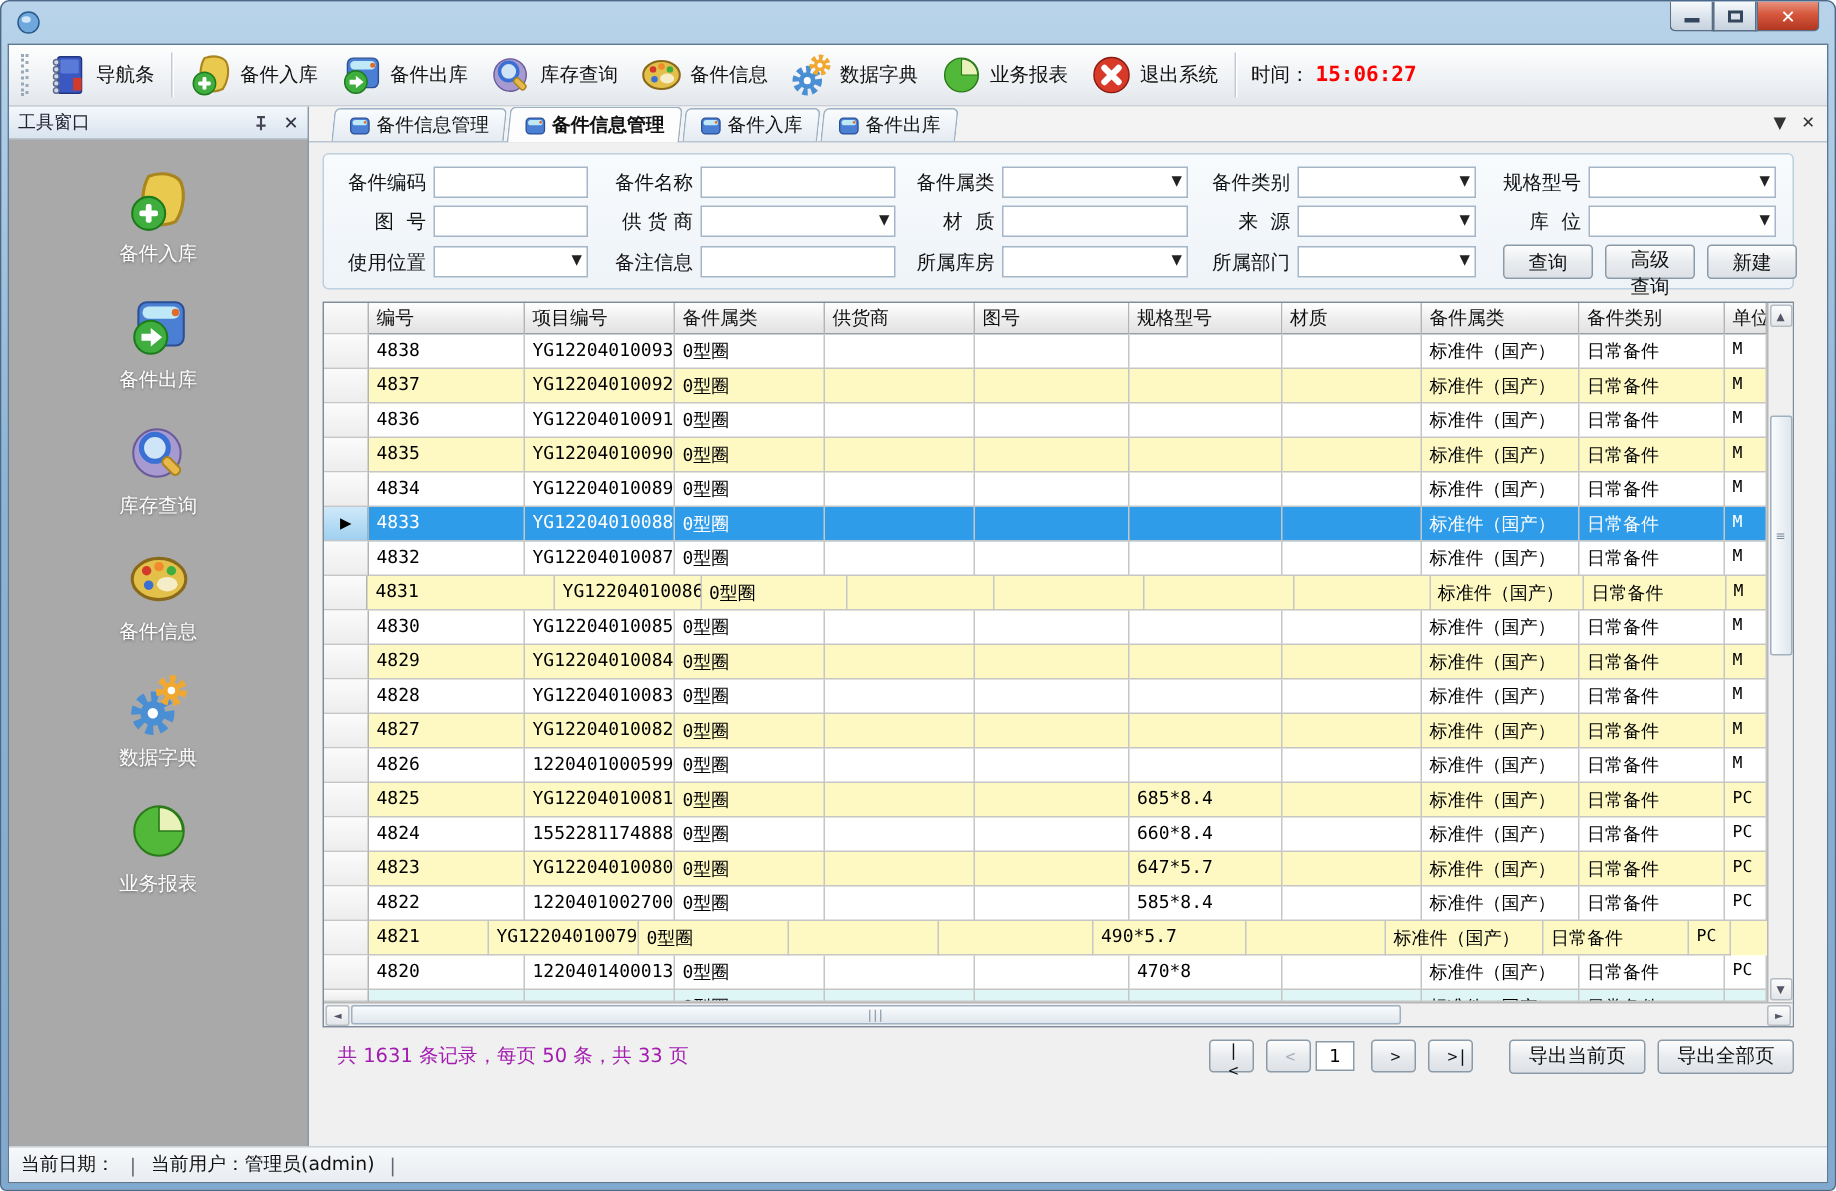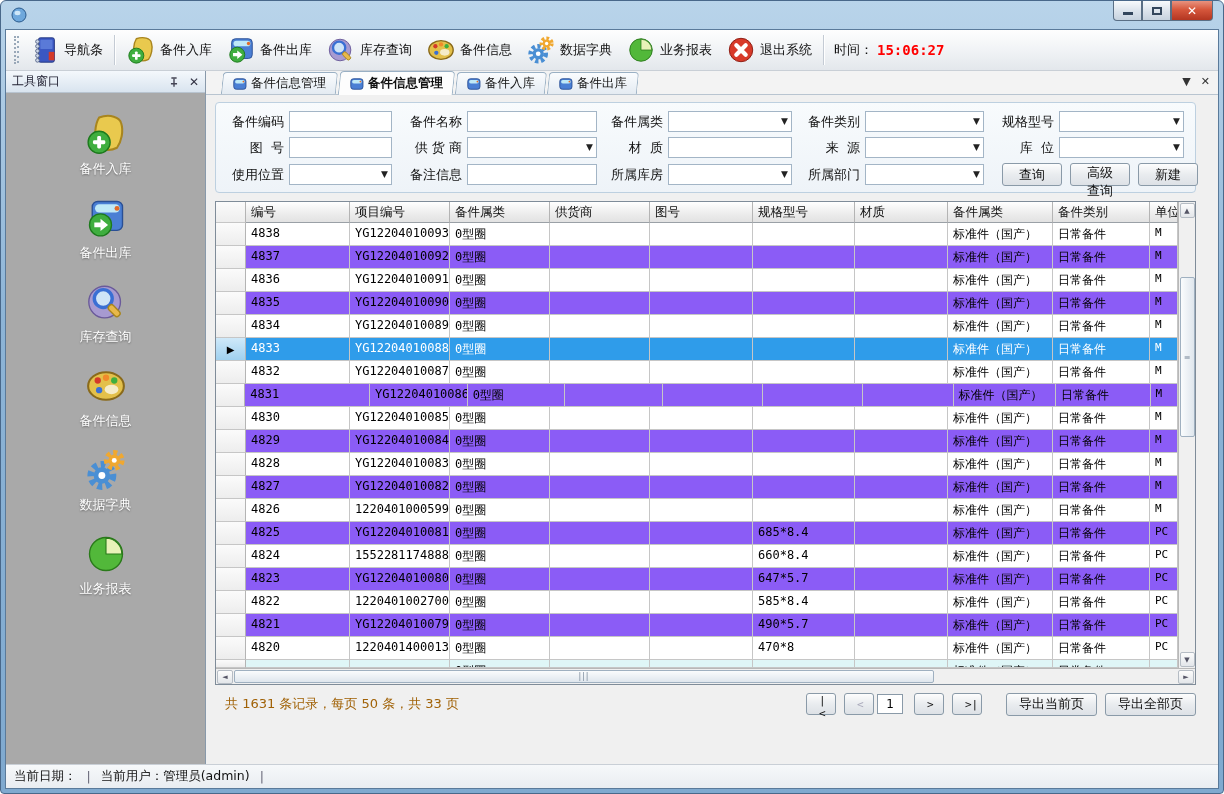--- a/index.html
+++ b/index.html
@@ -67,40 +67,40 @@
   .f4 .flabel{width:58px;} .f4 .tbox,.f4 .sbox{width:119px;}
   .f5 .flabel{width:60px;} .f5 .tbox,.f5 .sbox{width:125px;}
   .btn { height:23px; background:linear-gradient(#fdfdfd,#e9ecef 50%,#dde1e6); border:1px solid #8a9aa8; border-radius:3px; font-size:13px; color:#111; padding:0 12px; font-family:inherit; }
   .form-btns { margin-left:auto; display:flex; }
   .form-btns .btn { margin-left:8px; min-width:60px; }
   
   .grid-wrap { width:981px; margin-top:8px; border:1px solid #7f8c99; background:#fff; }
   .grid-main { display:flex; }
   .grid-table { width:962px; overflow:hidden; }
   .g-row { display:flex; height:23px; background:#fff; }
-  .g-row.alt { background:#8b5cf6; }
+  .g-row.alt { background:#fef9c3; }
   .g-row.selected { background:#2f9cea; color:#fff; }
   .g-row.partial { height:8px; overflow:hidden; background:#dff6f7; }
   .g-cell { border-right:1px solid #c6c6c6; border-bottom:1px solid #c6c6c6; font-size:12px; padding:3px 0 0 5px; overflow:hidden; white-space:nowrap; font-family:"DejaVu Sans Mono","DejaVu Sans",monospace; }
   .g-head { height:21px; }
   .g-headcell { background:linear-gradient(#ffffff,#ececec 60%,#e2e2e2); border-right:1px solid #b4b4b4; border-bottom:1px solid #9aa0a6; font-family:"DejaVu Sans","Liberation Sans",sans-serif; font-size:12.5px; padding-top:2px; color:#111; }
   .g-sel { width:30px; background:linear-gradient(#fbfbfb,#ededed); border-right:1px solid #b4b4b4; border-bottom:1px solid #c6c6c6; display:flex; align-items:center; justify-content:center; padding:0; }
   .g-row.selected .g-sel { background:linear-gradient(#cfe9fa,#9fd0ef); color:#000; font-size:10px; }
   .g-unit { font-size:11px; }
   .vscroll { width:17px; height:466px; background:#f0f0f0; border-left:1px solid #b8b8b8; display:flex; flex-direction:column; align-items:center; }
   .v-arrow { width:15px; height:15px; font-size:7px; color:#556; display:flex; align-items:center; justify-content:center; background:linear-gradient(#fcfcfc,#e3e6ea); border:1px solid #b5bcc4; border-radius:2px; margin:1px 0; }
   .v-thumb { width:15px; height:160px; margin-top:58px; background:linear-gradient(90deg,#fafcfd,#dfe6ed); border:1px solid #9fb0c0; border-radius:2px; display:flex; align-items:center; justify-content:center; font-size:8px; color:#7a8a9a; }
   .v-fill { flex:1; }
   .hscroll { height:16px; background:#f0f0f0; border-top:1px solid #b8b8b8; display:flex; align-items:center; }
   .h-arrow { width:16px; height:14px; font-size:7px; color:#556; display:flex; align-items:center; justify-content:center; background:linear-gradient(#fcfcfc,#e3e6ea); border:1px solid #b5bcc4; border-radius:2px; margin:0 1px; }
   .h-thumb { width:700px; height:13px; background:linear-gradient(#fafcfd,#dfe6ed); border:1px solid #9fb0c0; border-radius:2px; display:flex; align-items:center; justify-content:center; font-size:8px; color:#7a8a9a; letter-spacing:1px; }
   .h-fill { flex:1; }
   
   .pagebar { width:981px; height:32px; display:flex; align-items:center; margin-top:3px; }
-  .page-summary { font-size:13px; color:#a16207; margin-left:10px; }
+  .page-summary { font-size:13px; color:#a21caf; margin-left:10px; }
   .page-ctrls { margin-left:auto; display:flex; align-items:center; }
   .pgbtn { width:30px; height:22px; font-size:11px; font-family:"DejaVu Sans Mono",monospace; }
   .pgbtn.disabled { color:#aab; }
   .page-input { width:26px; height:20px; border:1px solid #8a9aa8; text-align:center; font-size:12px; margin:0 3px; font-family:inherit; }
   .page-ctrls .gap { width:16px; }
   .page-ctrls .btn { margin-left:8px; }
   
   .statusbar { height:24px; background:linear-gradient(#f6f8fa,#e9edf1); border-top:1px solid #c9cfd6; display:flex; align-items:center; padding:0 8px; font-size:12.5px; color:#111; }
   .statusbar .sep { margin:0 10px; color:#667; }
   .icon svg { width:100%; height:100%; display:block; }
@@ -688,21 +688,21 @@
                     <div class="g-cell" style="width: 100px;"></div>
                     <div class="g-cell" style="width: 103px;"></div>
                     <div class="g-cell" style="width: 102px;">585*8.4</div>
                     <div class="g-cell" style="width: 93px;"></div>
                     <div class="g-cell" style="width: 105px;">标准件（国产）</div>
                     <div class="g-cell" style="width: 97px;">日常备件</div>
                     <div class="g-cell g-unit" style="width: 28px;">PC</div>
                   </div>
                   <div class="g-row alt">
                     <div class="g-sel"></div>
-                    <div class="g-cell" style="width: 104px;">4821</div>
+                    <div class="g-cell" style="width: 80px;">4821</div>
                     <div class="g-cell" style="width: 100px;">YG12204010079</div>
                     <div class="g-cell" style="width: 100px;">0型圈</div>
                     <div class="g-cell" style="width: 100px;"></div>
                     <div class="g-cell" style="width: 103px;"></div>
                     <div class="g-cell" style="width: 102px;">490*5.7</div>
                     <div class="g-cell" style="width: 93px;"></div>
                     <div class="g-cell" style="width: 105px;">标准件（国产）</div>
                     <div class="g-cell" style="width: 97px;">日常备件</div>
                     <div class="g-cell g-unit" style="width: 28px;">PC</div>
                   </div>

